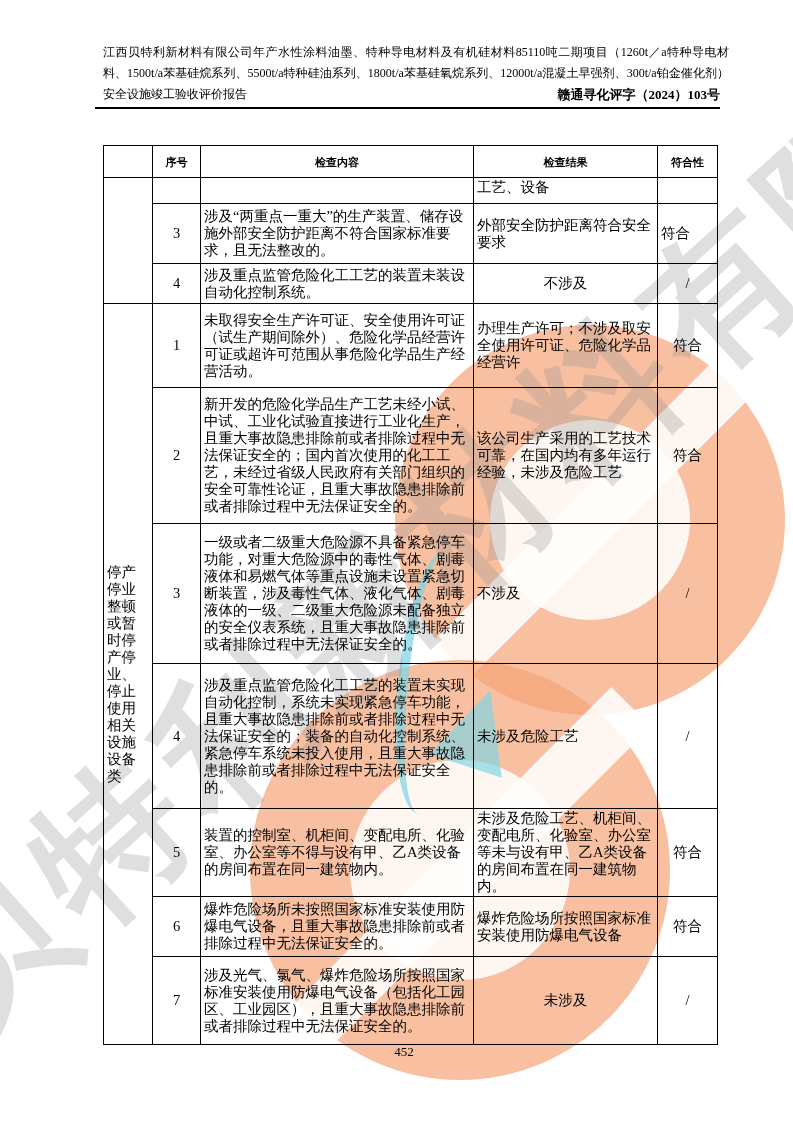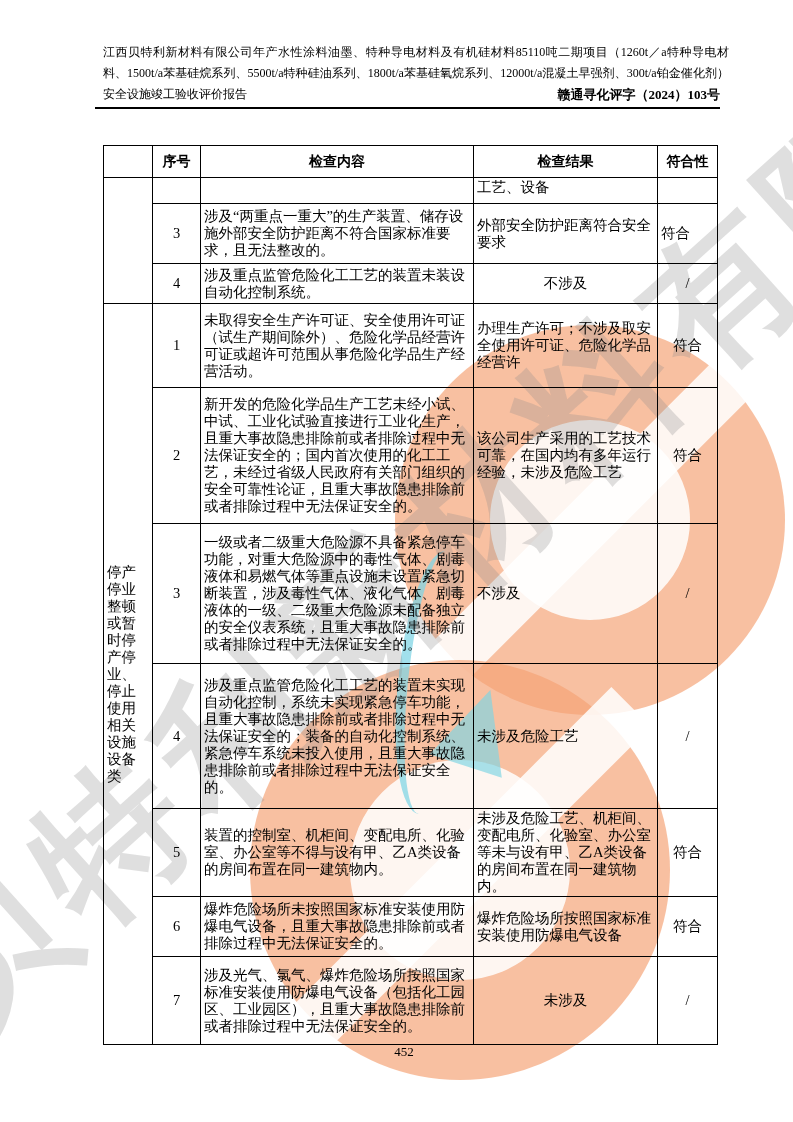--- a/index.html
+++ b/index.html
@@ -34,21 +34,21 @@
   
   .content { position:relative; z-index:1; }
   .page-header { position:absolute; left:103px; top:42px; width:626px;
     font-size:12px; line-height:21px; text-align:justify; }
   .doc-number { position:absolute; top:86px; right:73px; font-weight:bold; font-size:13px; }
   .header-rule { position:absolute; left:95px; top:107px; width:625px; height:2px; background:#000; }
   table.checklist { position:absolute; left:103px; top:145px; width:614px;
     border-collapse:collapse; table-layout:fixed; }
   .checklist th, .checklist td { border:1px solid #000; font-size:14.5px; line-height:17px;
     padding:1px 3px; vertical-align:middle; word-break:break-all; }
-  .checklist thead th { font-size:14px; font-weight:bold; text-align:center; line-height:18px; }
+  .checklist thead th { font-size:11px; font-weight:bold; text-align:center; line-height:18px; }
   .col0 { width:49px; } .col-seq { width:48px; } .col-content { width:273px; }
   .col-result { width:184px; } .col-comp { width:60px; }
   .cell-seq { text-align:center; }
   .cell-comp { text-align:center; }
   .cell-comp.left { text-align:left; }
   .cell-result { text-align:left;margin-top:28px; }
   .cell-result.center { text-align:center; }
   .cell-result.top { vertical-align:top; }
   .group-label { font-size:14px; line-height:19px; padding:1px 2px; text-align:left; }
   .page-number { position:absolute; top:1044px; left:0; width:100%;

